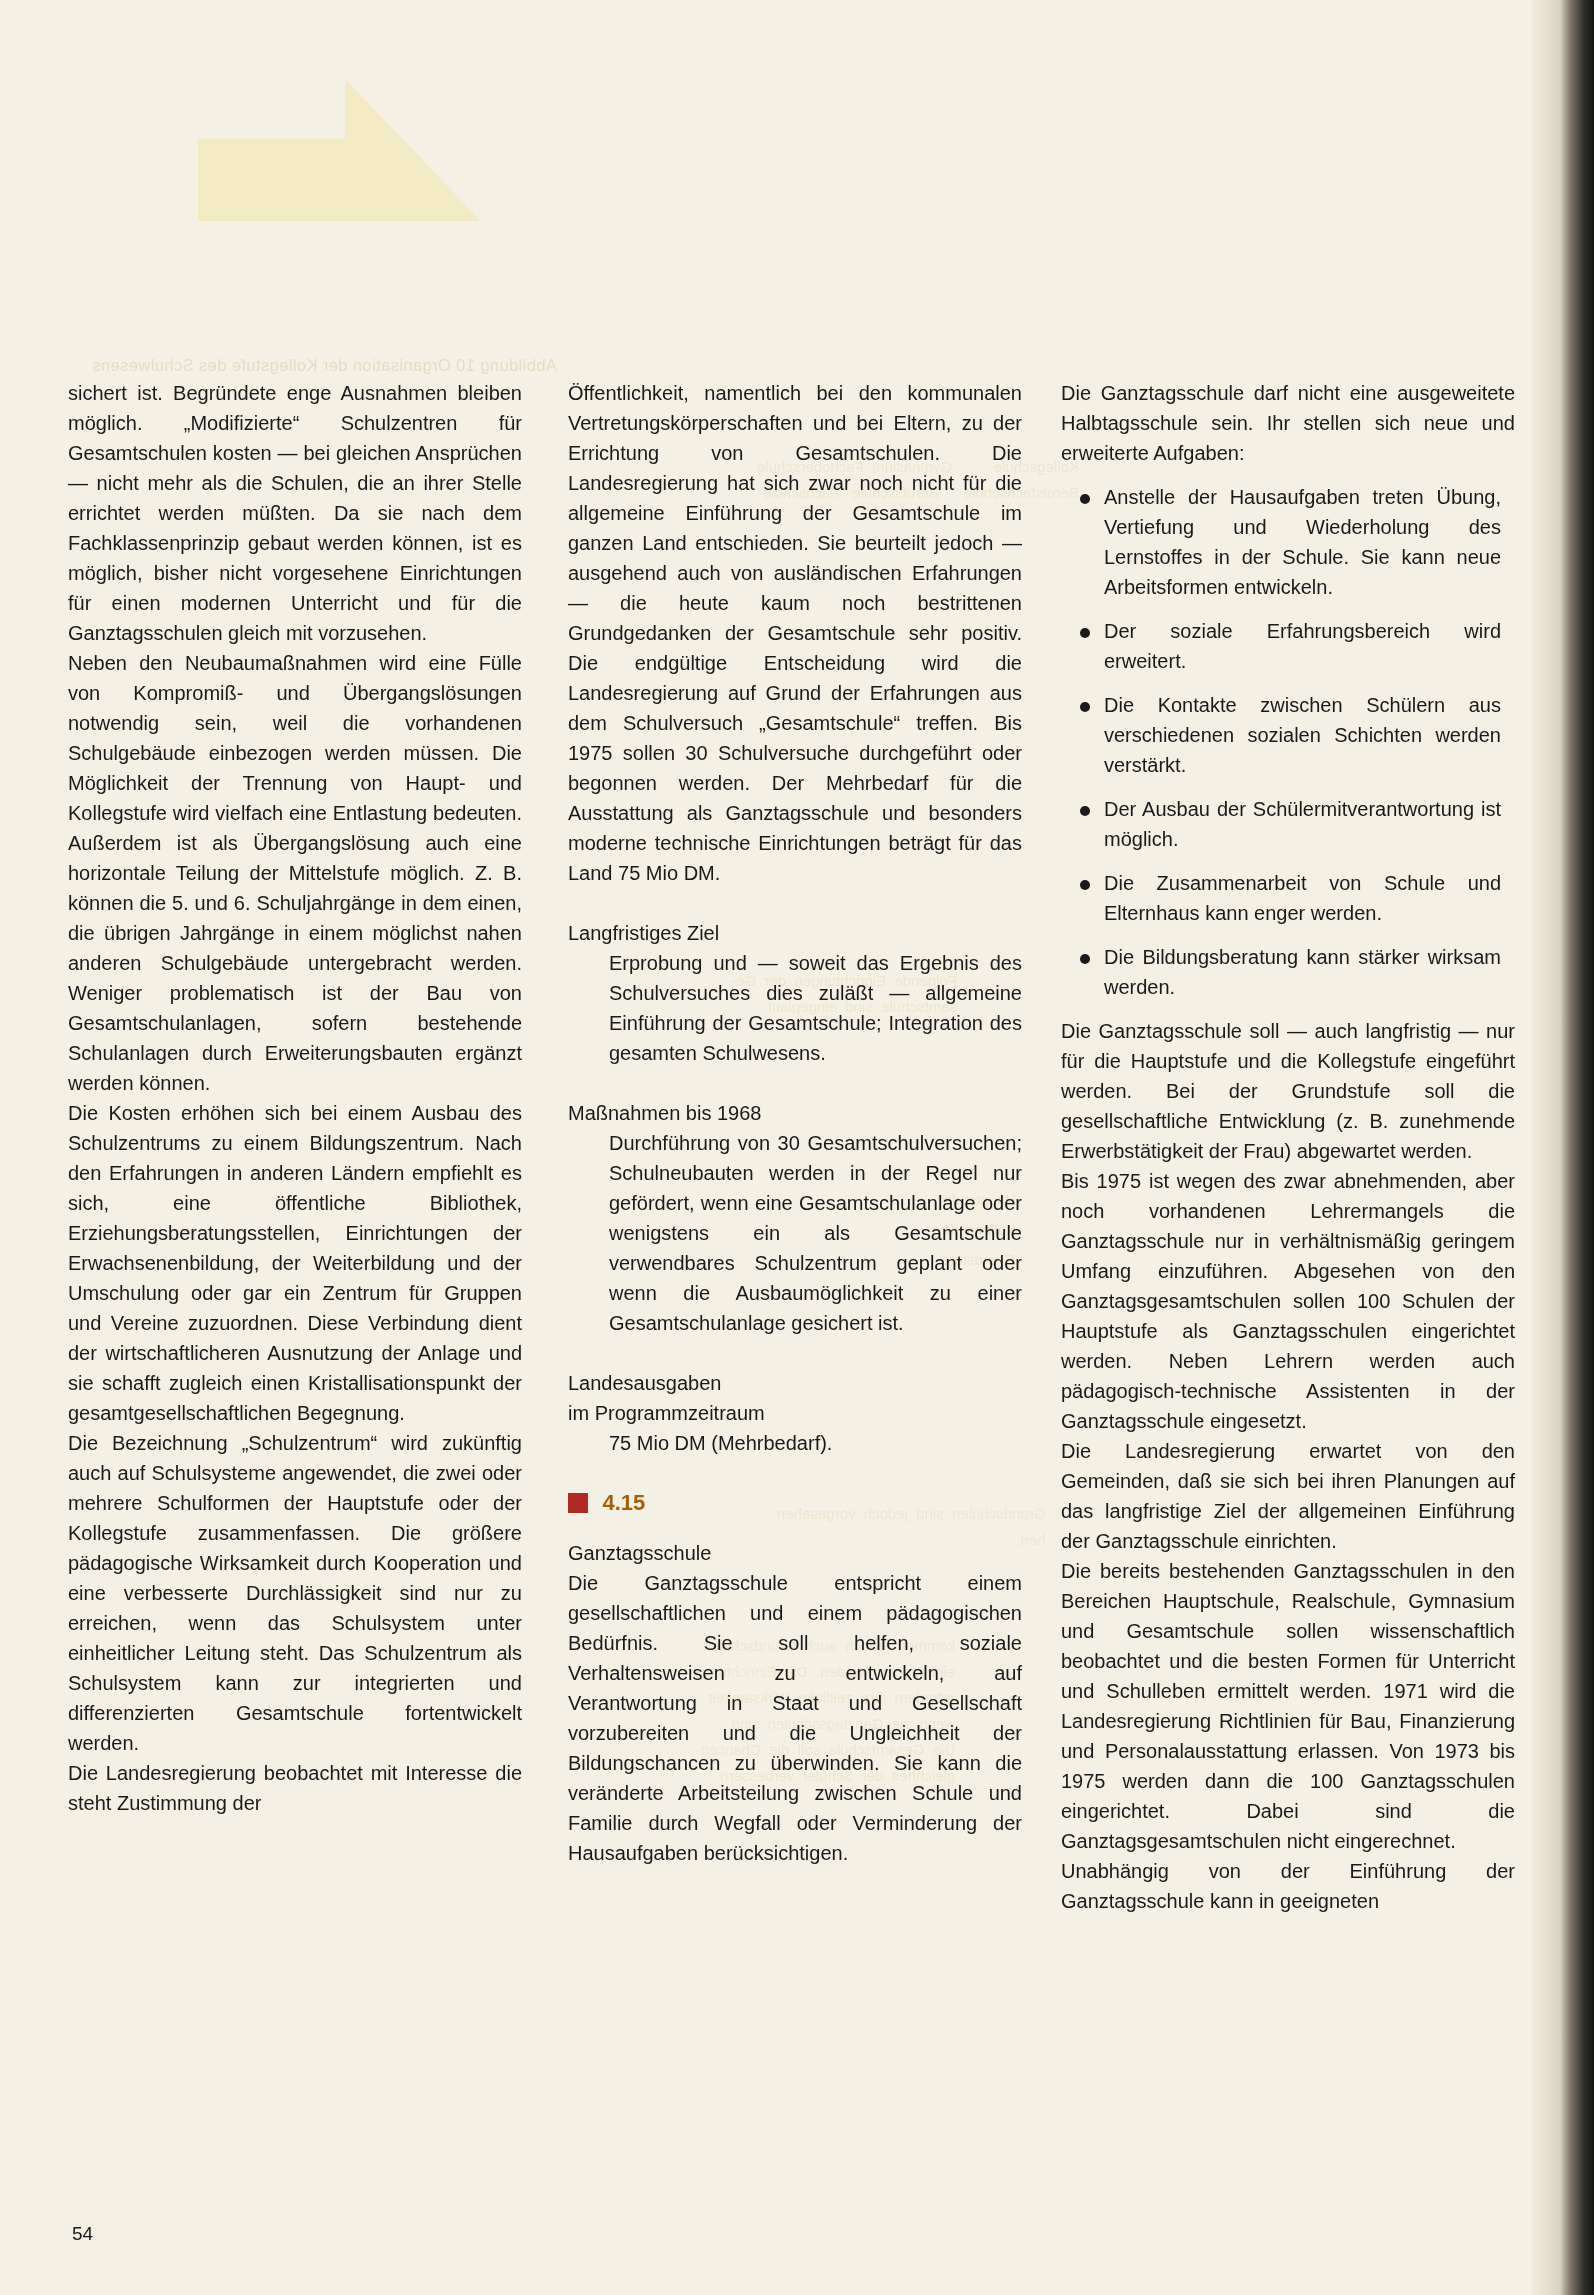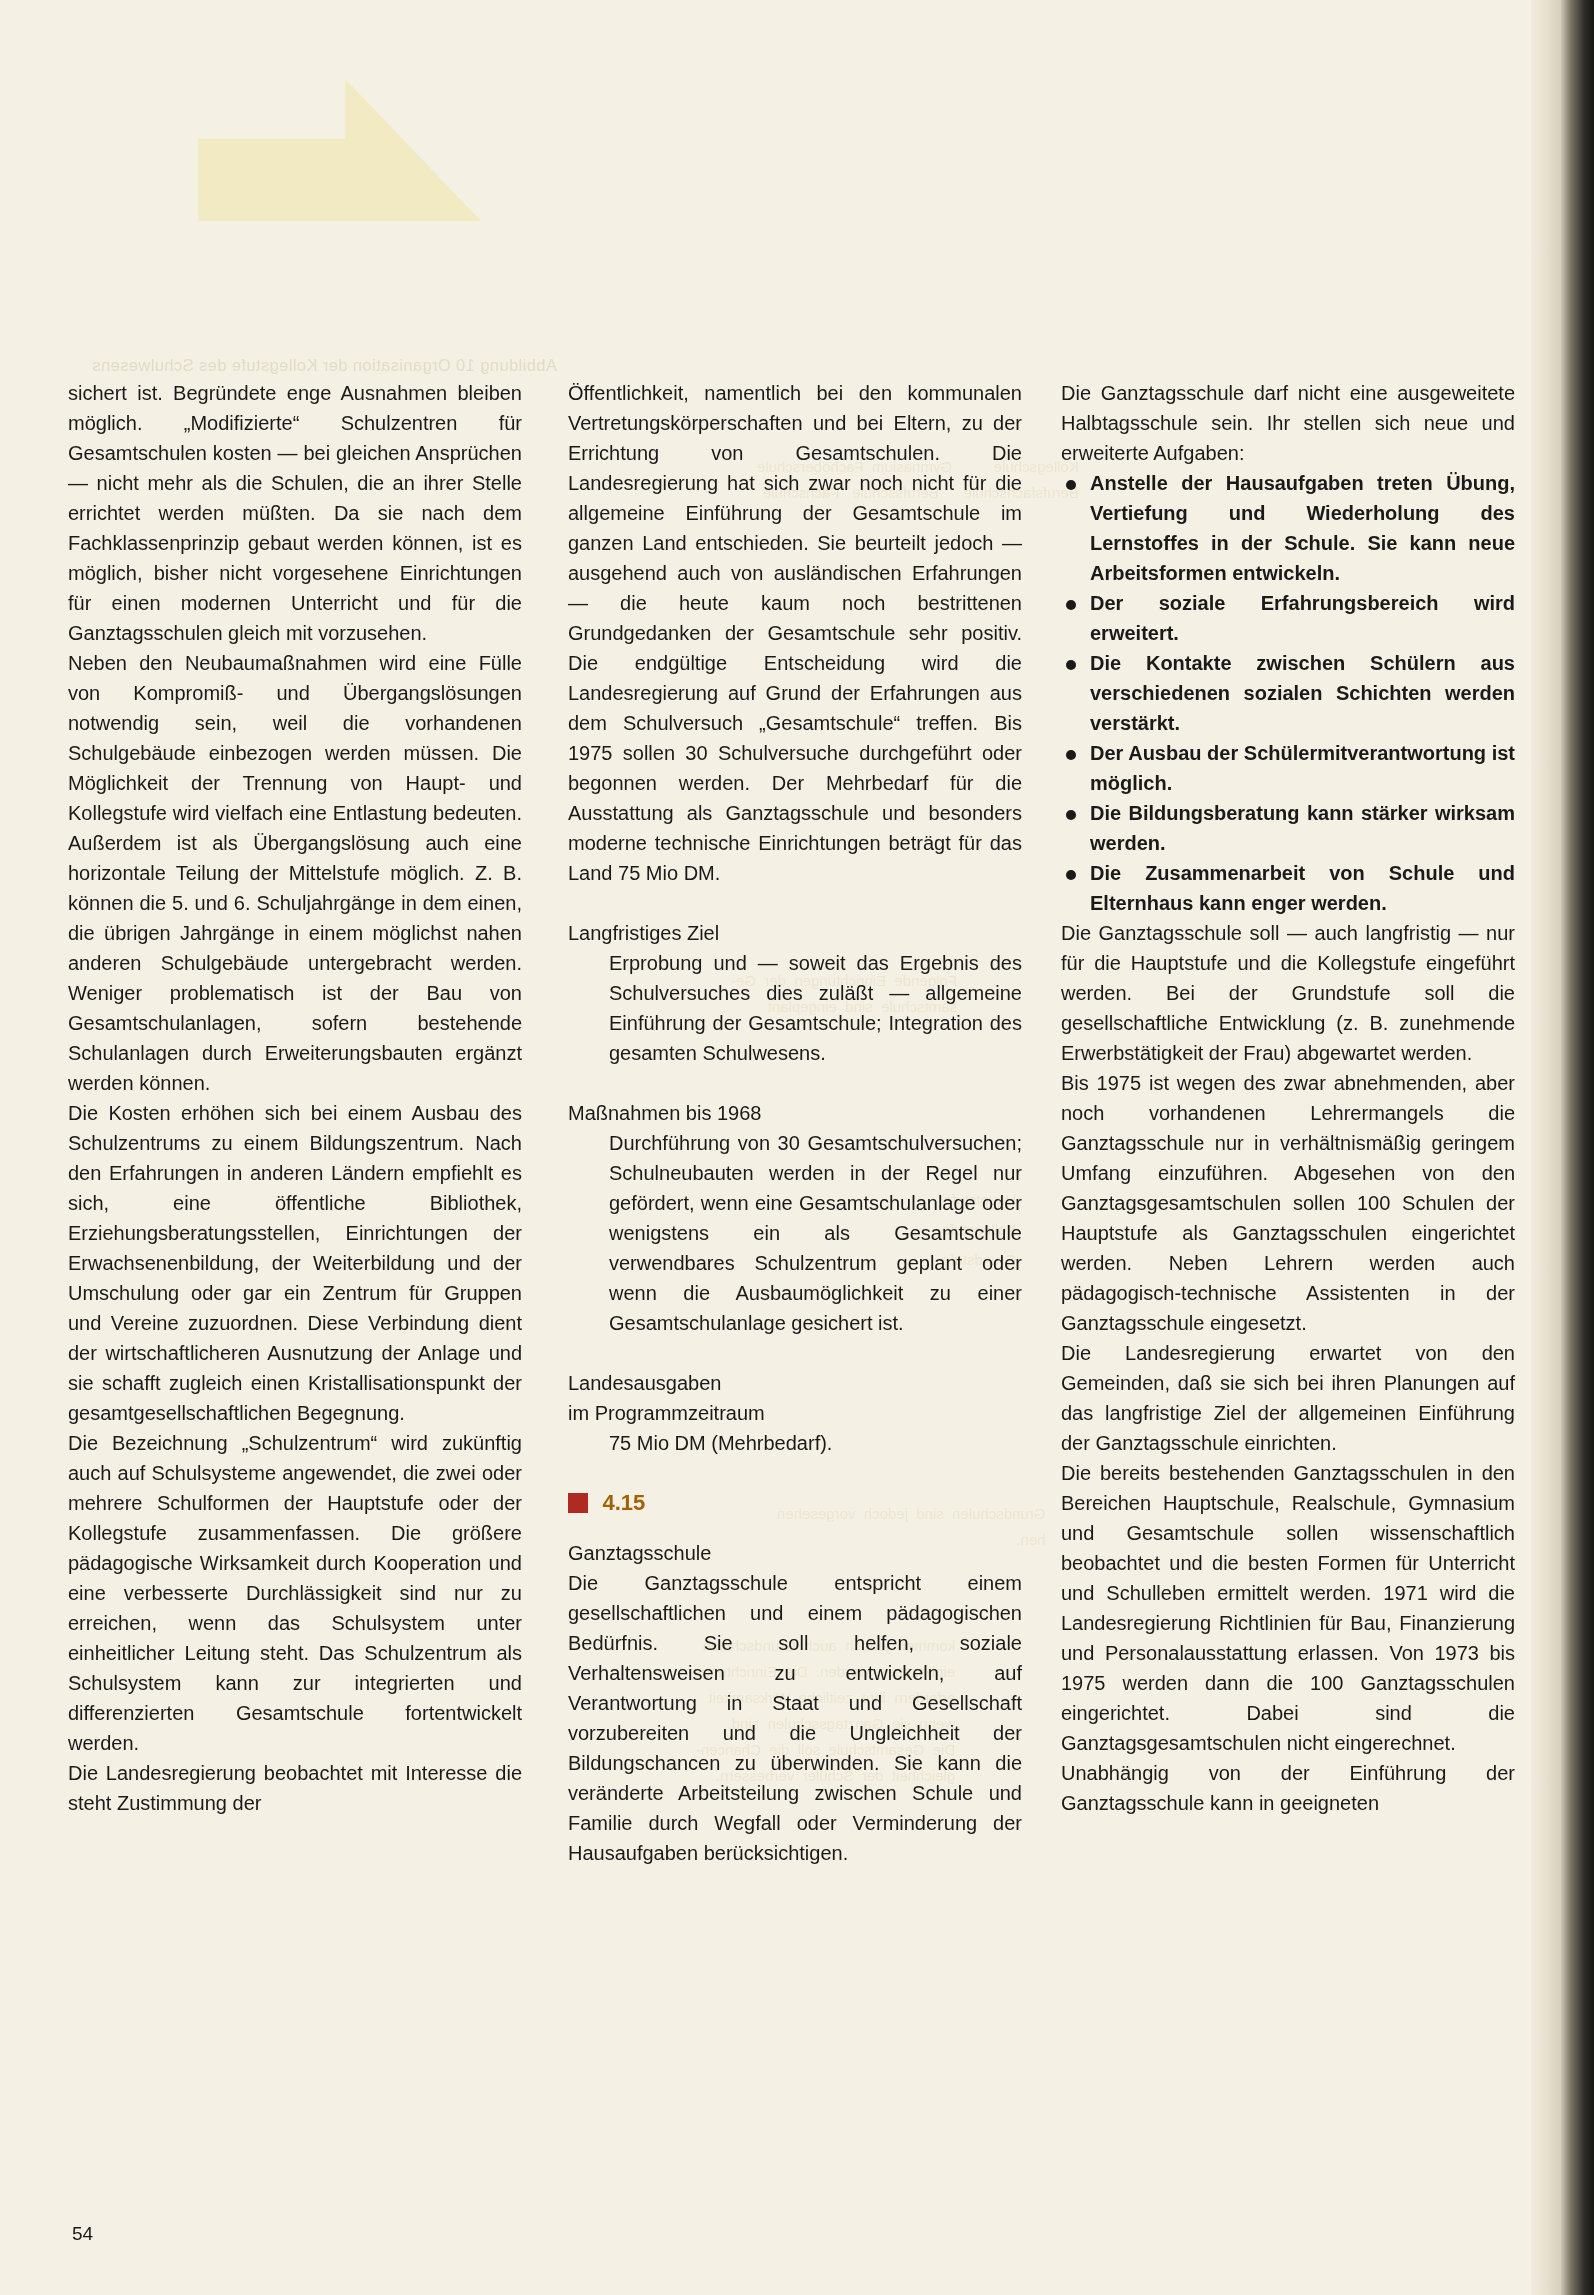--- a/index.html
+++ b/index.html
@@ -117,22 +117,21 @@
   }
   ul.bullets {
     list-style: none;
     margin: 0;
     padding: 0;
   }
   ul.bullets li {
     position: relative;
     padding-left: 29px;
     text-align: justify;
-    margin: 0;
-    font-weight: bold;
+    margin: 14px;
   }
   ul.bullets li::before {
     content: "";
     position: absolute;
     left: 5.3px;
     top: 12px;
     width: 10px;
     height: 10px;
     border-radius: 50%;
     background: #1a1a1a;
@@ -208,22 +207,22 @@
         <p class="heading">Ganztagsschule</p>
         <p class="hang">Die Ganztagsschule entspricht einem gesellschaftlichen und einem pädagogischen Bedürfnis. Sie soll helfen, soziale Verhaltensweisen zu entwickeln, auf Verantwortung in Staat und Gesellschaft vorzubereiten und die Ungleichheit der Bildungschancen zu überwinden. Sie kann die veränderte Arbeitsteilung zwischen Schule und Familie durch Wegfall oder Verminderung der Hausaufgaben berücksichtigen.</p>
       </div>
     <div class="col" id="col3">
         <p class="hang">Die Ganztagsschule darf nicht eine ausgeweitete Halbtagsschule sein. Ihr stellen sich neue und erweiterte Aufgaben:</p>
         <ul class="bullets">
           <li>Anstelle der Hausaufgaben treten Übung, Vertiefung und Wiederholung des Lernstoffes in der Schule. Sie kann neue Arbeitsformen entwickeln.</li>
           <li>Der soziale Erfahrungsbereich wird erweitert.</li>
           <li>Die Kontakte zwischen Schülern aus verschiedenen sozialen Schichten werden verstärkt.</li>
           <li>Der Ausbau der Schülermitverantwortung ist möglich.</li>
+          <li>Die Zusammenarbeit von Schule und Elternhaus kann enger werden.</li>
           <li>Die Bildungsberatung kann stärker wirksam werden.</li>
-          <li>Die Zusammenarbeit von Schule und Elternhaus kann enger werden.</li>
         </ul>
         <p class="hang">Die Ganztagsschule soll — auch langfristig — nur für die Hauptstufe und die Kollegstufe eingeführt werden. Bei der Grundstufe soll die gesellschaftliche Entwicklung (z. B. zunehmende Erwerbstätigkeit der Frau) abgewartet werden.</p>
         <p class="hang">Bis 1975 ist wegen des zwar abnehmenden, aber noch vorhandenen Lehrermangels die Ganztagsschule nur in verhältnismäßig geringem Umfang einzuführen. Abgesehen von den Ganztagsgesamtschulen sollen 100 Schulen der Hauptstufe als Ganztagsschulen eingerichtet werden. Neben Lehrern werden auch pädagogisch-technische Assistenten in der Ganztagsschule eingesetzt.</p>
         <p class="hang">Die Landesregierung erwartet von den Gemeinden, daß sie sich bei ihren Planungen auf das langfristige Ziel der allgemeinen Einführung der Ganztagsschule einrichten.</p>
         <p class="hang">Die bereits bestehenden Ganztagsschulen in den Bereichen Hauptschule, Realschule, Gymnasium und Gesamtschule sollen wissenschaftlich beobachtet und die besten Formen für Unterricht und Schulleben ermittelt werden. 1971 wird die Landesregierung Richtlinien für Bau, Finanzierung und Personalausstattung erlassen. Von 1973 bis 1975 werden dann die 100 Ganztagsschulen eingerichtet. Dabei sind die Ganztagsgesamtschulen nicht eingerechnet.</p>
         <p class="hang">Unabhängig von der Einführung der Ganztagsschule kann in geeigneten</p>
       </div>
   </div>
 
   <div class="page-number">54</div>

